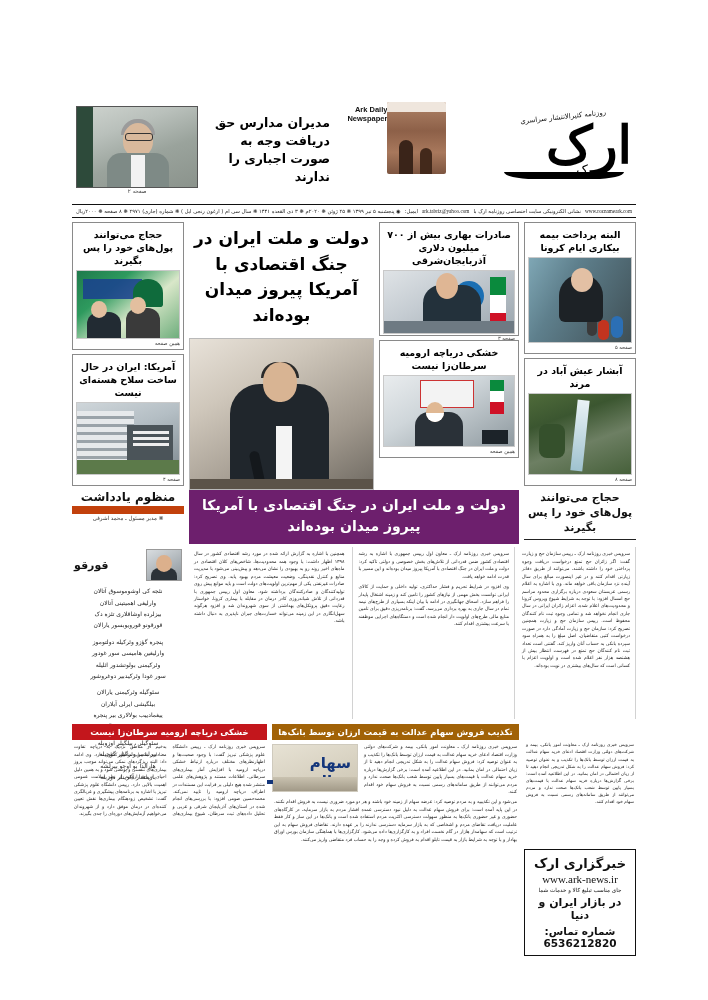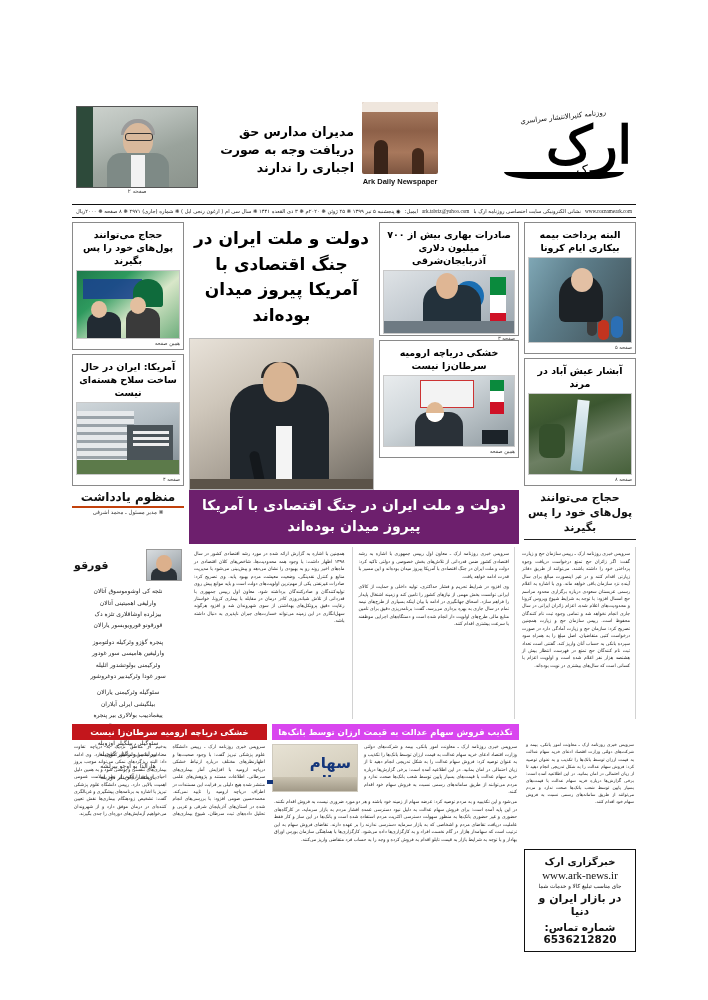--- a/index.html
+++ b/index.html
@@ -8,21 +8,21 @@
   .sheet{position:absolute;left:62px;top:96px;width:584px;height:790px;background:#fff;}
 
   
   .masthead{position:relative;height:106px;display:flex;align-items:flex-start;padding:6px 14px 0 14px;box-sizing:border-box;}
   .mast-left{flex:0 0 186px;display:flex;flex-direction:column;align-items:flex-start;justify-content:center;padding-top:12px;}
   .logo-wrap{display:flex;flex-direction:column;align-items:flex-start;line-height:1;}
   .logo-sub{font-size:7px;color:#111;letter-spacing:.5px;transform:rotate(-6deg);margin-right:26px;margin-bottom:1px;font-family:"DejaVu Serif",serif;}
   .logo-main{font-size:52px;font-weight:bold;color:#000;font-family:"DejaVu Serif",serif;letter-spacing:-2px;line-height:.9;}
   .logo-k{font-size:13px;color:#000;margin-right:44px;margin-top:-6px;font-family:"DejaVu Serif",serif;}
   .logo-swash{width:120px;height:7px;background:#000;border-radius:0 0 60px 60px/0 0 14px 14px;margin-top:-4px;margin-right:8px;}
-  .mast-mid{flex:0 0 92px;display:flex;flex-direction:column;align-items:center;}
+  .mast-mid{flex:0 0 92px;display:flex;flex-direction:row;}
   .tower{width:76px;height:72px;background:
       linear-gradient(#b08468,#8d6048 40%,#a8785c 70%,#7d5540);
       position:relative;overflow:hidden;border-radius:2px;}
   .tower:before{content:"";position:absolute;left:12px;bottom:0;width:14px;height:34px;background:#3a2419;border-radius:7px 7px 0 0;}
   .tower:after{content:"";position:absolute;right:14px;bottom:0;width:12px;height:26px;background:#43291b;border-radius:6px 6px 0 0;}
   .tower-sky{position:absolute;inset:0;background:linear-gradient(#efe6dd 0 14%,transparent 14%);}
   .eng-name{font-size:7.5px;font-weight:bold;color:#111;margin-top:3px;font-family:"Liberation Sans",sans-serif;}
   .mast-right{flex:1;display:flex;justify-content:flex-start;align-items:center;gap:8px;padding-top:4px;}
   .mast-photo{width:120px;height:80px;border:1px solid #555;background:
      linear-gradient(160deg,#cfd4cf 0%,#b9c0bb 30%,#9aa39c 60%,#8b938c 100%);position:relative;overflow:hidden;}
@@ -106,21 +106,21 @@
   .main-pgnote{font-size:6px;text-align:center;padding-top:2px;color:#222;}
 
   
   .midrow{display:flex;gap:5px;padding:4px 10px 0 10px;box-sizing:border-box;}
   .purple-col{flex:1;}
   .purple-bar{background:#6d1f6d;color:#fff;font-size:14px;font-weight:bold;text-align:center;
               line-height:1.5;padding:5px 8px 7px;}
   .left-col2{flex:0 0 112px;}
   .right-col2{flex:0 0 112px;}
 
-  .sec-title{font-size:12px;font-weight:bold;text-align:center;border-bottom:2px solid #c2410c;padding-bottom:2px;}
+  .sec-title{font-size:12px;font-weight:bold;text-align:center;border-bottom:8px solid #c2410c;padding-bottom:2px;}
   .sec-sub{font-size:5.5px;text-align:center;color:#333;padding:1px 0 2px;}
   .poem-head{display:flex;align-items:flex-start;justify-content:space-between;padding:2px 2px 0;}
   .poem-title{font-size:11px;font-weight:bold;padding-top:10px;}
   .poem-photo{width:34px;height:30px;background:linear-gradient(150deg,#d9dde0,#8b949a);position:relative;overflow:hidden;border:1px solid #999;}
   .poem-photo:after{content:"";position:absolute;left:9px;top:5px;width:16px;height:17px;background:#dcb08c;border-radius:50%;}
   .poem-photo:before{content:"";position:absolute;left:4px;bottom:0;width:26px;height:12px;background:#2b3238;border-radius:8px 8px 0 0;}
   .poem-body{font-size:6px;line-height:1.9;text-align:center;color:#1d1d1d;padding:4px 2px 0;}
   .poem-stanza{margin-bottom:5px;}
 
   .colhead{font-size:11px;font-weight:bold;text-align:center;line-height:1.35;padding:1px 2px 3px;border-bottom:1px solid #222;}
@@ -130,34 +130,34 @@
   
   .artrow{display:flex;gap:5px;padding:3px 10px 0 10px;box-sizing:border-box;height:175px;}
   .art-col{border-right:1px solid #d2d2d2;padding-right:3px;}
   .art-a{flex:0 0 112px;}
   .art-b{flex:1;}
   .art-c{flex:0 0 112px;border-right:none;}
 
   
   .bottomrow{display:flex;gap:5px;padding:5px 10px 0 10px;box-sizing:border-box;}
   .bar-red{background:#c3161c;color:#fff;font-size:8.5px;font-weight:bold;text-align:center;padding:3px 4px;}
-  .bar-blue{background:#d946ef;color:#fff;font-size:8.5px;font-weight:bold;text-align:center;padding:3px 4px;}
+  .bar-blue{background:#a16207;color:#fff;font-size:8.5px;font-weight:bold;text-align:center;padding:3px 4px;}
   .bot-col{display:flex;flex-direction:column;}
   .bot-right{flex:0 0 112px;}
   .bot-mid{flex:1;}
   .bot-left{flex:0 0 195px;}
 
   .sahm-graphic{margin:4px 0 2px;height:46px;background:linear-gradient(160deg,#e7e2d4,#cdc6b4);position:relative;border:1px solid #cfcabd;}
   .sahm-txt{position:absolute;right:6px;top:9px;font-size:15px;font-weight:bold;color:#13357a;}
   .sahm-rule{position:absolute;right:6px;bottom:7px;width:84px;height:4px;background:#13357a;}
   .sahm-road{position:absolute;left:0;bottom:0;width:100%;height:14px;background:linear-gradient(#c9c2b0,#a29a88);}
 
   
   .adbox{border:1.6px solid #111;margin:6px 10px 0 10px;padding:6px 4px;text-align:center;}
-  .ad-t1{font-size:10px;font-weight:bold;}
+  .ad-t1{font-size:13px;font-weight:bold;}
   .ad-url{font-size:11px;font-family:Liberation Serif, serif;direction:ltr;margin-top:2px;}
   .ad-t2{font-size:5.6px;margin-top:2px;}
   .ad-t3{font-size:11px;font-weight:bold;margin-top:3px;}
   .ad-t4{font-size:10.5px;font-weight:bold;margin-top:3px;}
 </style>
 </head>
 <body>
 
 <div class="page">
  <div class="sheet">

